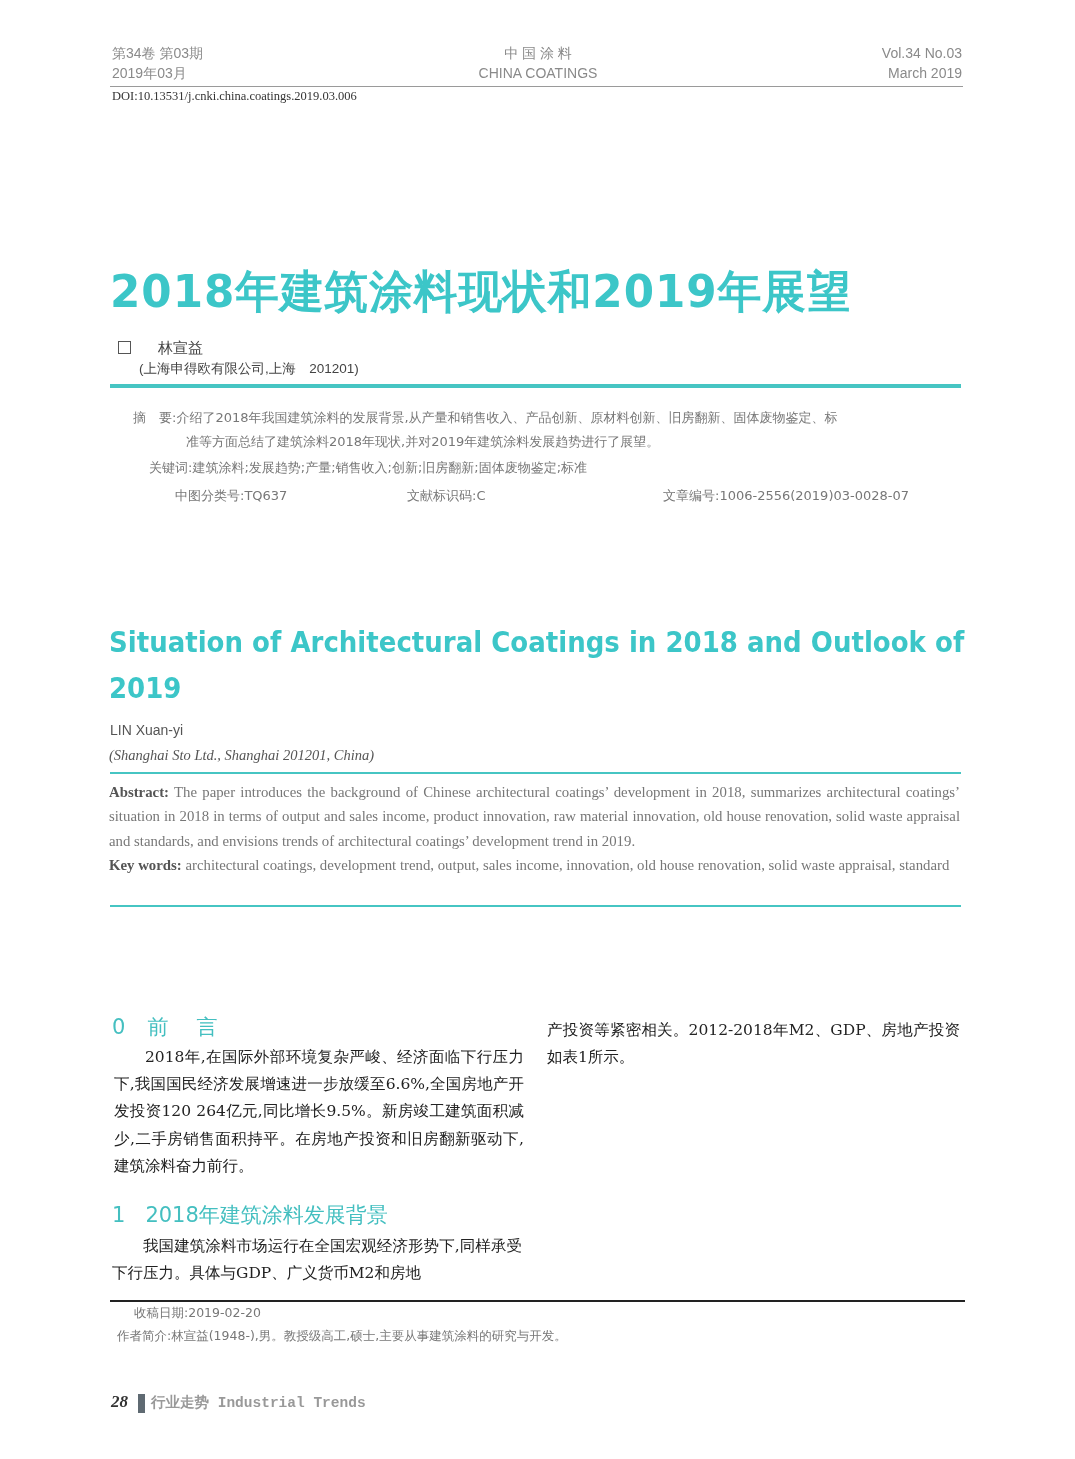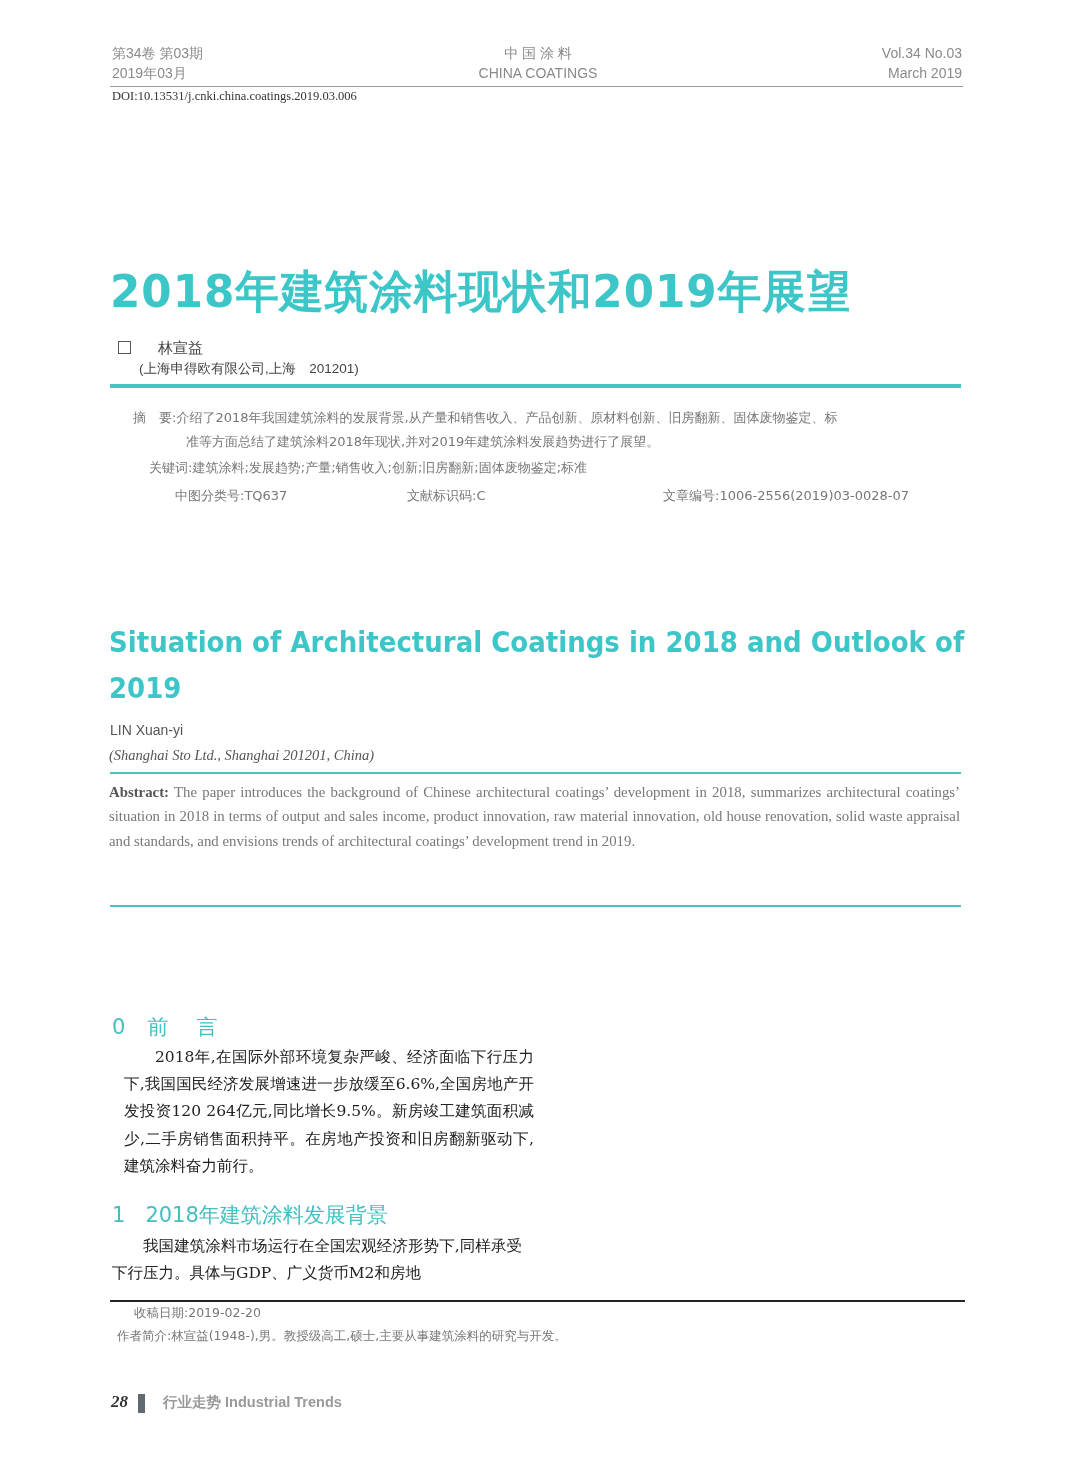--- a/index.html
+++ b/index.html
@@ -45,35 +45,35 @@
   .sec-head { font-family: "DejaVu Sans", sans-serif; color: #44bfc0; font-size: 21px; }
   .sec0 { left: 112px; top: 1013px; }
   .sec0 .num { margin-right: 22px; }
   .sec0 .w { margin-right: 28px; }
   .sec1 { left: 112px; top: 1201px; }
   .sec1 .num { margin-right: 20px; }
 
   .col { font-family: "DejaVu Serif", serif; font-size: 15.5px; color: #222; line-height: 27.2px; text-align: justify; }
   .col p { margin: 0; }
   .indent { text-indent: 2em; }
-  .col-left-a { left: 124px; top: 1044px; width: 410px; }
+  .col-left-a { left: 114px; top: 1044px; width: 410px; }
   .col-left-b { left: 112px; top: 1233px; width: 410px; }
   .col-right { left: 547px; top: 1017px; width: 413px; }
   sup { font-size: 8px; vertical-align: 7px; line-height: 0; }
 
   
   .foot-rule { left: 110px; top: 1300px; width: 855px; height: 2px; background: #222; }
   .foot { font-family: "DejaVu Sans", sans-serif; font-size: 12.5px; color: #777; }
   .foot-1 { left: 117px; top: 1305px; margin-left: 17px; }
   .foot-2 { left: 117px; top: 1328px; }
 
   
   .pg-num { left: 111px; top: 1392px; font-family: "Liberation Serif", serif; font-style: italic; font-weight: bold; font-size: 17px; color: #333; }
   .pg-bar { left: 138px; top: 1394px; width: 7px; height: 19px; background: #5f6a72; }
-  .pg-section { left: 163px; top: 1393px; font-family: Liberation Sans, sans-serif; font-weight: bold; font-size: 14.5px; color: #999; }
+  .pg-section { left: 151px; top: 1393px; font-family: Liberation Mono, monospace; font-weight: bold; font-size: 14.5px; color: #999; }
 </style>
 </head>
 <body>
 
 <div class="abs hdr hdr-left">
   <div>第34卷 第03期</div>
   <div>2019年03月</div>
 </div>
 <div class="abs hdr hdr-center">
   <div>中 国 涂 料</div>
@@ -102,38 +102,40 @@
 <div class="abs en-title">
   <div>Situation of Architectural Coatings in 2018 and Outlook of</div>
   <div>2019</div>
 </div>
 <div class="abs en-author">LIN Xuan-yi</div>
 <div class="abs en-affil">(Shanghai Sto Ltd., Shanghai 201201, China)</div>
 <div class="abs teal-rule-2"></div>
 
 <div class="abs en-abs">
   <div><b>Abstract:</b><span> The paper introduces the background of Chinese architectural coatings’ development in 2018, summarizes architectural coatings’ situation in 2018 in terms of output and sales income, product innovation, raw material innovation, old house renovation, solid waste appraisal and standards, and envisions trends of architectural coatings’ development trend in 2019.</span></div>
+  <div><b>Key words:</b><span> architectural coatings, development trend, output, sales income, innovation, old house renovation, solid waste appraisal, standard</span></div>
 </div>
 <div class="abs teal-rule-3"></div>
 
 <div class="abs sec-head sec0">
   <span class="num">0</span><span class="w">前</span><span>言</span>
 </div>
 <div class="abs col col-left-a">
   <p class="indent">2018年,在国际外部环境复杂严峻、经济面临下行压力下,我国国民经济发展增速进一步放缓至6.6%,全国房地产开发投资120 264亿元,同比增长9.5%。新房竣工建筑面积减少,二手房销售面积持平。在房地产投资和旧房翻新驱动下,建筑涂料奋力前行。</p>
 </div>
 
 <div class="abs sec-head sec1">
   <span class="num">1</span><span>2018年建筑涂料发展背景</span>
 </div>
 <div class="abs col col-left-b">
   <p class="indent">我国建筑涂料市场运行在全国宏观经济形势下,同样承受下行压力。具体与GDP、广义货币M2和房地</p>
 </div>
 
 <div class="abs col col-right">
+  <p>产投资等紧密相关。2012-2018年M2、GDP、房地产投资如表1所示。</p>
 </div>
 
 <div class="abs foot-rule"></div>
 <div class="abs foot foot-1">收稿日期:2019-02-20</div>
 <div class="abs foot foot-2">作者简介:林宣益(1948-),男。教授级高工,硕士,主要从事建筑涂料的研究与开发。</div>
 
 <div class="abs pg-num">28</div>
 <div class="abs pg-bar"></div>
 <div class="abs pg-section">行业走势 Industrial Trends</div>
 

